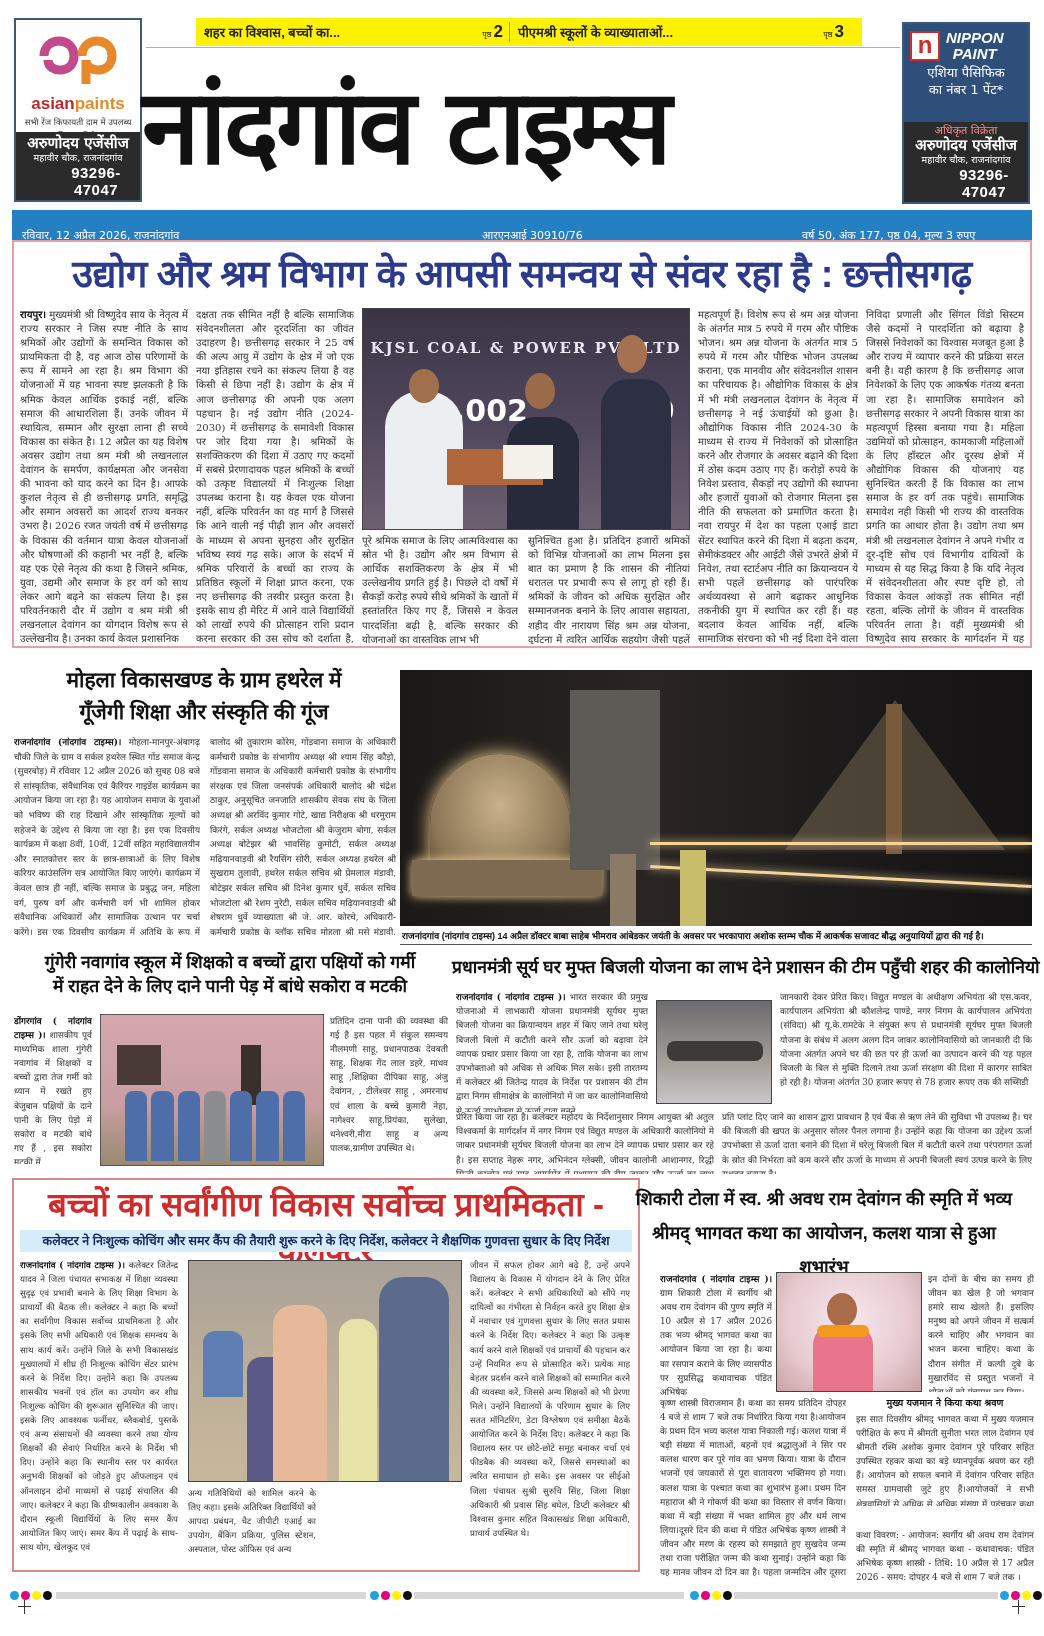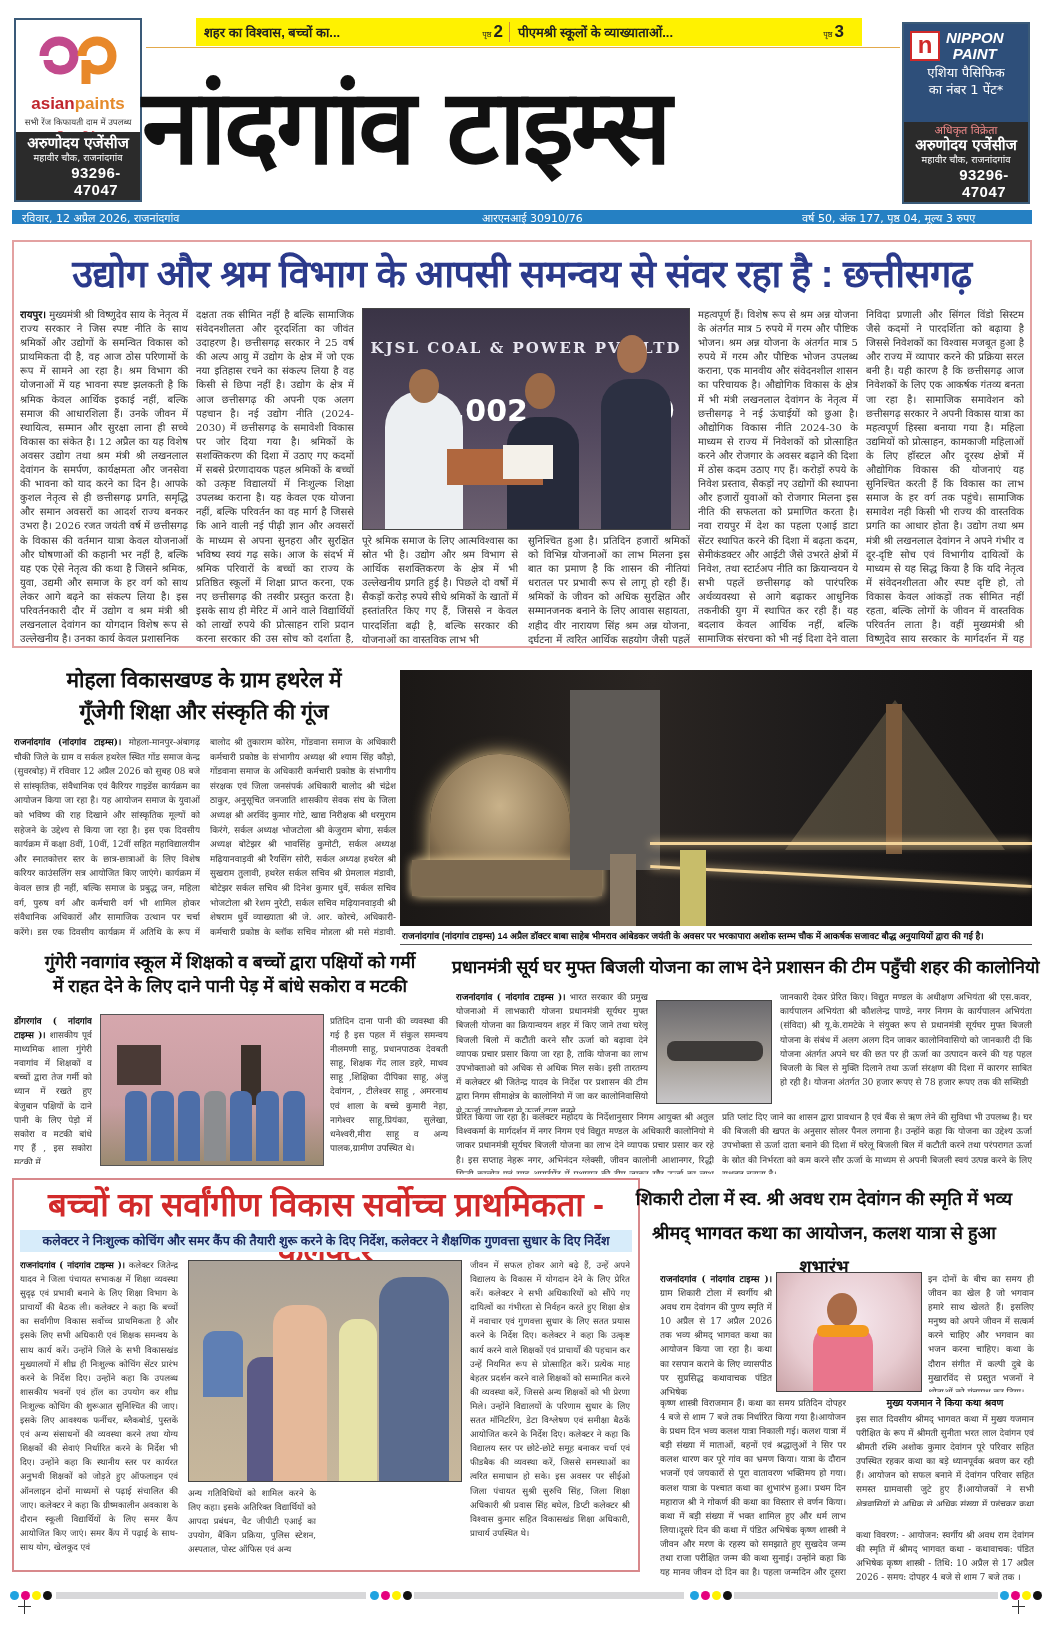--- a/index.html
+++ b/index.html
@@ -27,21 +27,21 @@
   
   .teaser { position: absolute; left: 196px; top: 18px; width: 666px; height: 28px; background: #fff200; display: flex; align-items: center; font-family: "Liberation Sans", sans-serif; font-weight: bold; font-size: 13px; color: #222; }
   .teaser .t1 { width: 314px; padding-left: 8px; display: flex; justify-content: space-between; align-items: center; padding-right: 6px; border-right: 1px solid #c84; }
   .teaser .t2 { flex: 1; padding-left: 8px; display: flex; justify-content: space-between; align-items: center; padding-right: 18px; }
   .teaser .pg { font-size: 17px; }
   .teaser .pg small { font-size: 8px; font-weight: normal; margin-right: 2px; }
   .teaser-rule { position: absolute; left: 146px; top: 47px; width: 754px; height: 1px; background: #e3a94c; }
   .masthead { position: absolute; left: 142px; top: 52px; width: 748px; height: 150px; text-align: left; font-family: "DejaVu Sans", sans-serif; font-weight: bold; font-size: 104px; line-height: 150px; color: #111; letter-spacing: -3px; }
 
   
-  .infobar { position: absolute; left: 12px; top: 210px; width: 1020px; height: 14px; background: #2580c3; color: #fff; font-size: 11px; display: flex; align-items: flex-start; padding: 0 10px; }
+  .infobar { position: absolute; left: 12px; top: 210px; width: 1020px; height: 32px; background: #2580c3; color: #fff; font-size: 11px; display: flex; align-items: flex-end; padding: 0 10px; }
   .infobar .c1 { width: 460px; }
   .infobar .c2 { width: 320px; }
   .infobar .c3 { flex: 1; }
 
   
   .lead { position: absolute; left: 12px; top: 240px; width: 1020px; height: 408px; border: 2px solid #e3a1a1; }
   .lead h1 { position: absolute; left: 10px; right: 10px; top: 2px; height: 60px; font-family: "Liberation Sans", sans-serif; font-weight: bold; font-size: 38px; line-height: 60px; color: #2b3a8c; text-align: center; letter-spacing: -0.5px; }
   .col { position: absolute; font-family: "DejaVu Serif", serif; font-size: 10px; line-height: 14.1px; color: #333; text-align: justify; overflow: hidden; }
   .col b { color: #111; }
   .photo { position: absolute; overflow: hidden; }

